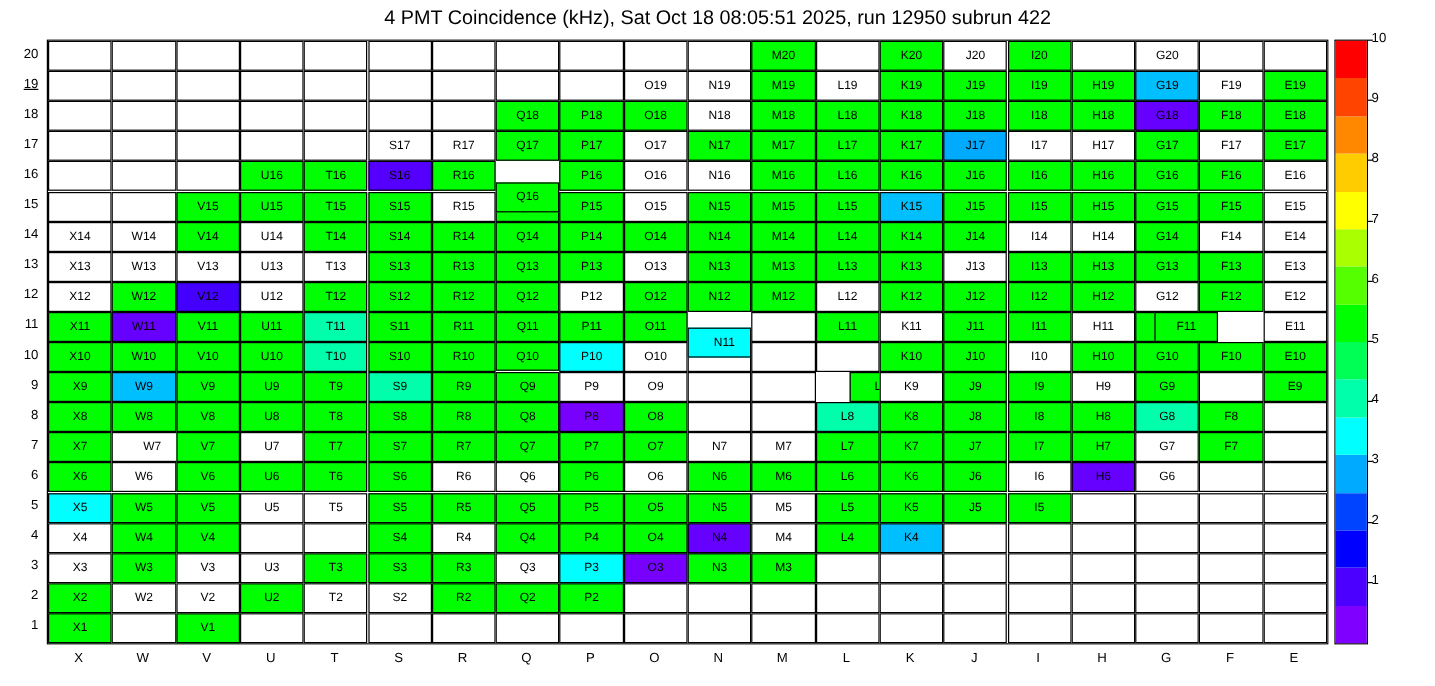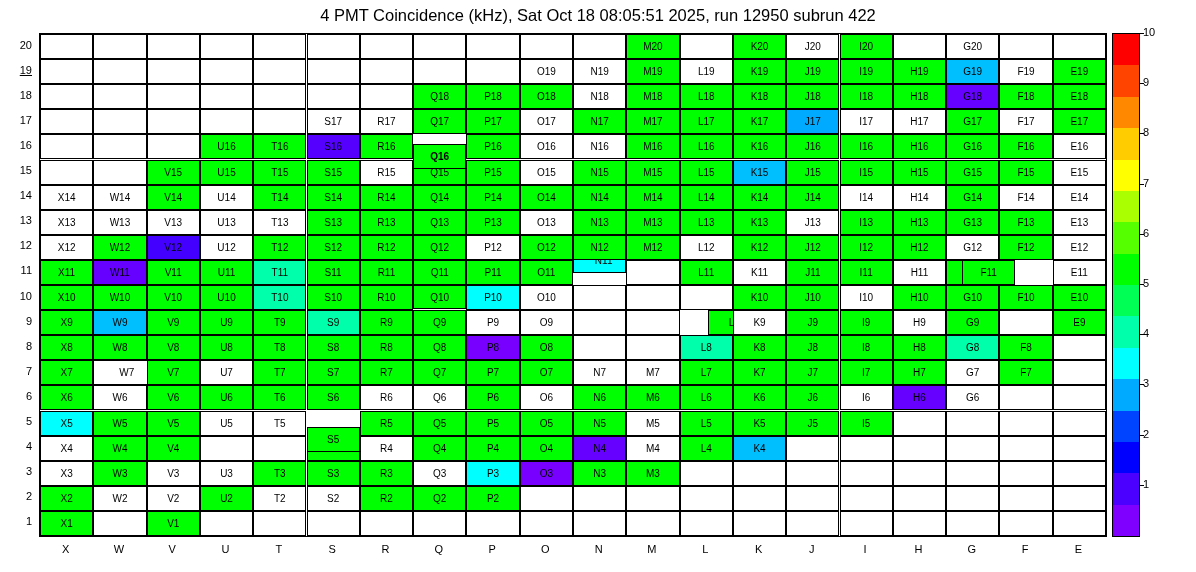--- a/index.html
+++ b/index.html
@@ -124,21 +124,21 @@
       <div class="cell" style="left: 213.2px; top: 125.5px; width: 53.3px; height: 25.1px; background: rgb(0, 255, 0);">T15</div>
       <div class="cell" style="left: 213.2px; top: 100.4px; width: 53.3px; height: 25.1px; background: rgb(0, 255, 0);">T16</div>
       <div class="cell" style="left: 213.2px; top: 75.3px; width: 53.3px; height: 25.1px;"></div>
       <div class="cell" style="left: 213.2px; top: 50.2px; width: 53.3px; height: 25.1px;"></div>
       <div class="cell" style="left: 213.2px; top: 25.1px; width: 53.3px; height: 25.1px;"></div>
       <div class="cell" style="left: 213.2px; top: 0px; width: 53.3px; height: 25.1px;"></div>
       <div class="cell" style="left: 266.5px; top: 476.9px; width: 53.3px; height: 25.1px;"></div>
       <div class="cell" style="left: 266.5px; top: 451.8px; width: 53.3px; height: 25.1px; background: rgb(255, 255, 255);">S2</div>
       <div class="cell" style="left: 266.5px; top: 426.7px; width: 53.3px; height: 25.1px; background: rgb(0, 255, 0);">S3</div>
       <div class="cell" style="left: 266.5px; top: 401.6px; width: 53.3px; height: 25.1px; background: rgb(0, 255, 0);">S4</div>
-      <div class="cell" style="left: 266.5px; top: 376.5px; width: 53.3px; height: 25.1px; background: rgb(0, 255, 0); margin-top: 16px;">S5</div>
+      <div class="cell" style="left: 266.5px; top: 376.5px; width: 53.3px; height: 25.1px; background: rgb(0, 255, 0);">S5</div>
       <div class="cell" style="left: 266.5px; top: 351.4px; width: 53.3px; height: 25.1px; background: rgb(0, 255, 0);">S6</div>
       <div class="cell" style="left: 266.5px; top: 326.3px; width: 53.3px; height: 25.1px; background: rgb(0, 255, 0);">S7</div>
       <div class="cell" style="left: 266.5px; top: 301.2px; width: 53.3px; height: 25.1px; background: rgb(0, 255, 0);">S8</div>
       <div class="cell" style="left: 266.5px; top: 276.1px; width: 53.3px; height: 25.1px; background: rgb(0, 255, 170);">S9</div>
       <div class="cell" style="left: 266.5px; top: 251px; width: 53.3px; height: 25.1px; background: rgb(0, 255, 0);">S10</div>
       <div class="cell" style="left: 266.5px; top: 225.9px; width: 53.3px; height: 25.1px; background: rgb(0, 255, 0);">S11</div>
       <div class="cell" style="left: 266.5px; top: 200.8px; width: 53.3px; height: 25.1px; background: rgb(0, 255, 0);">S12</div>
       <div class="cell" style="left: 266.5px; top: 175.7px; width: 53.3px; height: 25.1px; background: rgb(0, 255, 0);">S13</div>
       <div class="cell" style="left: 266.5px; top: 150.6px; width: 53.3px; height: 25.1px; background: rgb(0, 255, 0);">S14</div>
       <div class="cell" style="left: 266.5px; top: 125.5px; width: 53.3px; height: 25.1px; background: rgb(0, 255, 0);">S15</div>
@@ -175,21 +175,21 @@
       <div class="cell" style="left: 373.1px; top: 351.4px; width: 53.3px; height: 25.1px; background: rgb(255, 255, 255);">Q6</div>
       <div class="cell" style="left: 373.1px; top: 326.3px; width: 53.3px; height: 25.1px; background: rgb(0, 255, 0);">Q7</div>
       <div class="cell" style="left: 373.1px; top: 301.2px; width: 53.3px; height: 25.1px; background: rgb(0, 255, 0);">Q8</div>
       <div class="cell" style="left: 373.1px; top: 276.1px; width: 53.3px; height: 25.1px; background: rgb(0, 255, 0);">Q9</div>
       <div class="cell" style="left: 373.1px; top: 251px; width: 53.3px; height: 24px; background: rgb(0, 255, 0);">Q10</div>
       <div class="cell" style="left: 373.1px; top: 225.9px; width: 53.3px; height: 25.1px; background: rgb(0, 255, 0);">Q11</div>
       <div class="cell" style="left: 373.1px; top: 200.8px; width: 53.3px; height: 25.1px; background: rgb(0, 255, 0);">Q12</div>
       <div class="cell" style="left: 373.1px; top: 175.7px; width: 53.3px; height: 25.1px; background: rgb(0, 255, 0);">Q13</div>
       <div class="cell" style="left: 373.1px; top: 150.6px; width: 53.3px; height: 25.1px; background: rgb(0, 255, 0);">Q14</div>
       <div class="cell" style="left: 373.1px; top: 125.5px; width: 53.3px; height: 25.1px; background: rgb(0, 255, 0);">Q15</div>
-      <div class="cell" style="left: 373.1px; top: 110px; width: 53.3px; height: 25.1px; background: rgb(0, 255, 0); font-weight: bold;">Q16</div>
+      <div class="cell" style="left: 373.1px; top: 118px; width: 53.3px; height: 25.1px; background: rgb(0, 255, 0);">Q16</div>
       <div class="cell" style="left: 373.1px; top: 75.3px; width: 53.3px; height: 25.1px; background: rgb(0, 255, 0);">Q17</div>
       <div class="cell" style="left: 373.1px; top: 50.2px; width: 53.3px; height: 25.1px; background: rgb(0, 255, 0);">Q18</div>
       <div class="cell" style="left: 373.1px; top: 25.1px; width: 53.3px; height: 25.1px;"></div>
       <div class="cell" style="left: 373.1px; top: 0px; width: 53.3px; height: 25.1px;"></div>
       <div class="cell" style="left: 426.4px; top: 476.9px; width: 53.3px; height: 25.1px;"></div>
       <div class="cell" style="left: 426.4px; top: 451.8px; width: 53.3px; height: 25.1px; background: rgb(0, 255, 0);">P2</div>
       <div class="cell" style="left: 426.4px; top: 426.7px; width: 53.3px; height: 25.1px; background: rgb(0, 255, 255);">P3</div>
       <div class="cell" style="left: 426.4px; top: 401.6px; width: 53.3px; height: 25.1px; background: rgb(0, 255, 0);">P4</div>
       <div class="cell" style="left: 426.4px; top: 376.5px; width: 53.3px; height: 25.1px; background: rgb(0, 255, 0);">P5</div>
       <div class="cell" style="left: 426.4px; top: 351.4px; width: 53.3px; height: 25.1px; background: rgb(0, 255, 0);">P6</div>
@@ -230,21 +230,21 @@
       <div class="cell" style="left: 533px; top: 476.9px; width: 53.3px; height: 25.1px;"></div>
       <div class="cell" style="left: 533px; top: 451.8px; width: 53.3px; height: 25.1px;"></div>
       <div class="cell" style="left: 533px; top: 426.7px; width: 53.3px; height: 25.1px; background: rgb(0, 255, 0);">N3</div>
       <div class="cell" style="left: 533px; top: 401.6px; width: 53.3px; height: 25.1px; background: rgb(102, 0, 255);">N4</div>
       <div class="cell" style="left: 533px; top: 376.5px; width: 53.3px; height: 25.1px; background: rgb(0, 255, 0);">N5</div>
       <div class="cell" style="left: 533px; top: 351.4px; width: 53.3px; height: 25.1px; background: rgb(0, 255, 0);">N6</div>
       <div class="cell" style="left: 533px; top: 326.3px; width: 53.3px; height: 25.1px; background: rgb(255, 255, 255);">N7</div>
       <div class="cell" style="left: 533px; top: 301.2px; width: 53.3px; height: 25.1px;"></div>
       <div class="cell" style="left: 533px; top: 276.1px; width: 53.3px; height: 25.1px;"></div>
       <div class="cell" style="left: 533px; top: 251px; width: 53.3px; height: 25.1px;"></div>
-      <div class="cell" style="left: 533px; top: 214px; width: 53.3px; height: 25.1px; background: rgb(0, 255, 255); padding-left: 8px;">N11</div>
+      <div class="cell" style="left: 533px; top: 239px; width: 53.3px; height: 25.1px; background: rgb(0, 255, 255); padding-left: 8px;">N11</div>
       <div class="cell" style="left: 533px; top: 200.8px; width: 53.3px; height: 25.1px; background: rgb(0, 255, 0);">N12</div>
       <div class="cell" style="left: 533px; top: 175.7px; width: 53.3px; height: 25.1px; background: rgb(0, 255, 0);">N13</div>
       <div class="cell" style="left: 533px; top: 150.6px; width: 53.3px; height: 25.1px; background: rgb(0, 255, 0);">N14</div>
       <div class="cell" style="left: 533px; top: 125.5px; width: 53.3px; height: 25.1px; background: rgb(0, 255, 0);">N15</div>
       <div class="cell" style="left: 533px; top: 100.4px; width: 53.3px; height: 25.1px; background: rgb(255, 255, 255);">N16</div>
       <div class="cell" style="left: 533px; top: 75.3px; width: 53.3px; height: 25.1px; background: rgb(0, 255, 0);">N17</div>
       <div class="cell" style="left: 533px; top: 50.2px; width: 53.3px; height: 25.1px; background: rgb(255, 255, 255);">N18</div>
       <div class="cell" style="left: 533px; top: 25.1px; width: 53.3px; height: 25.1px; background: rgb(255, 255, 255);">N19</div>
       <div class="cell" style="left: 533px; top: 0px; width: 53.3px; height: 25.1px;"></div>
       <div class="cell" style="left: 586.3px; top: 476.9px; width: 53.3px; height: 25.1px;"></div>

